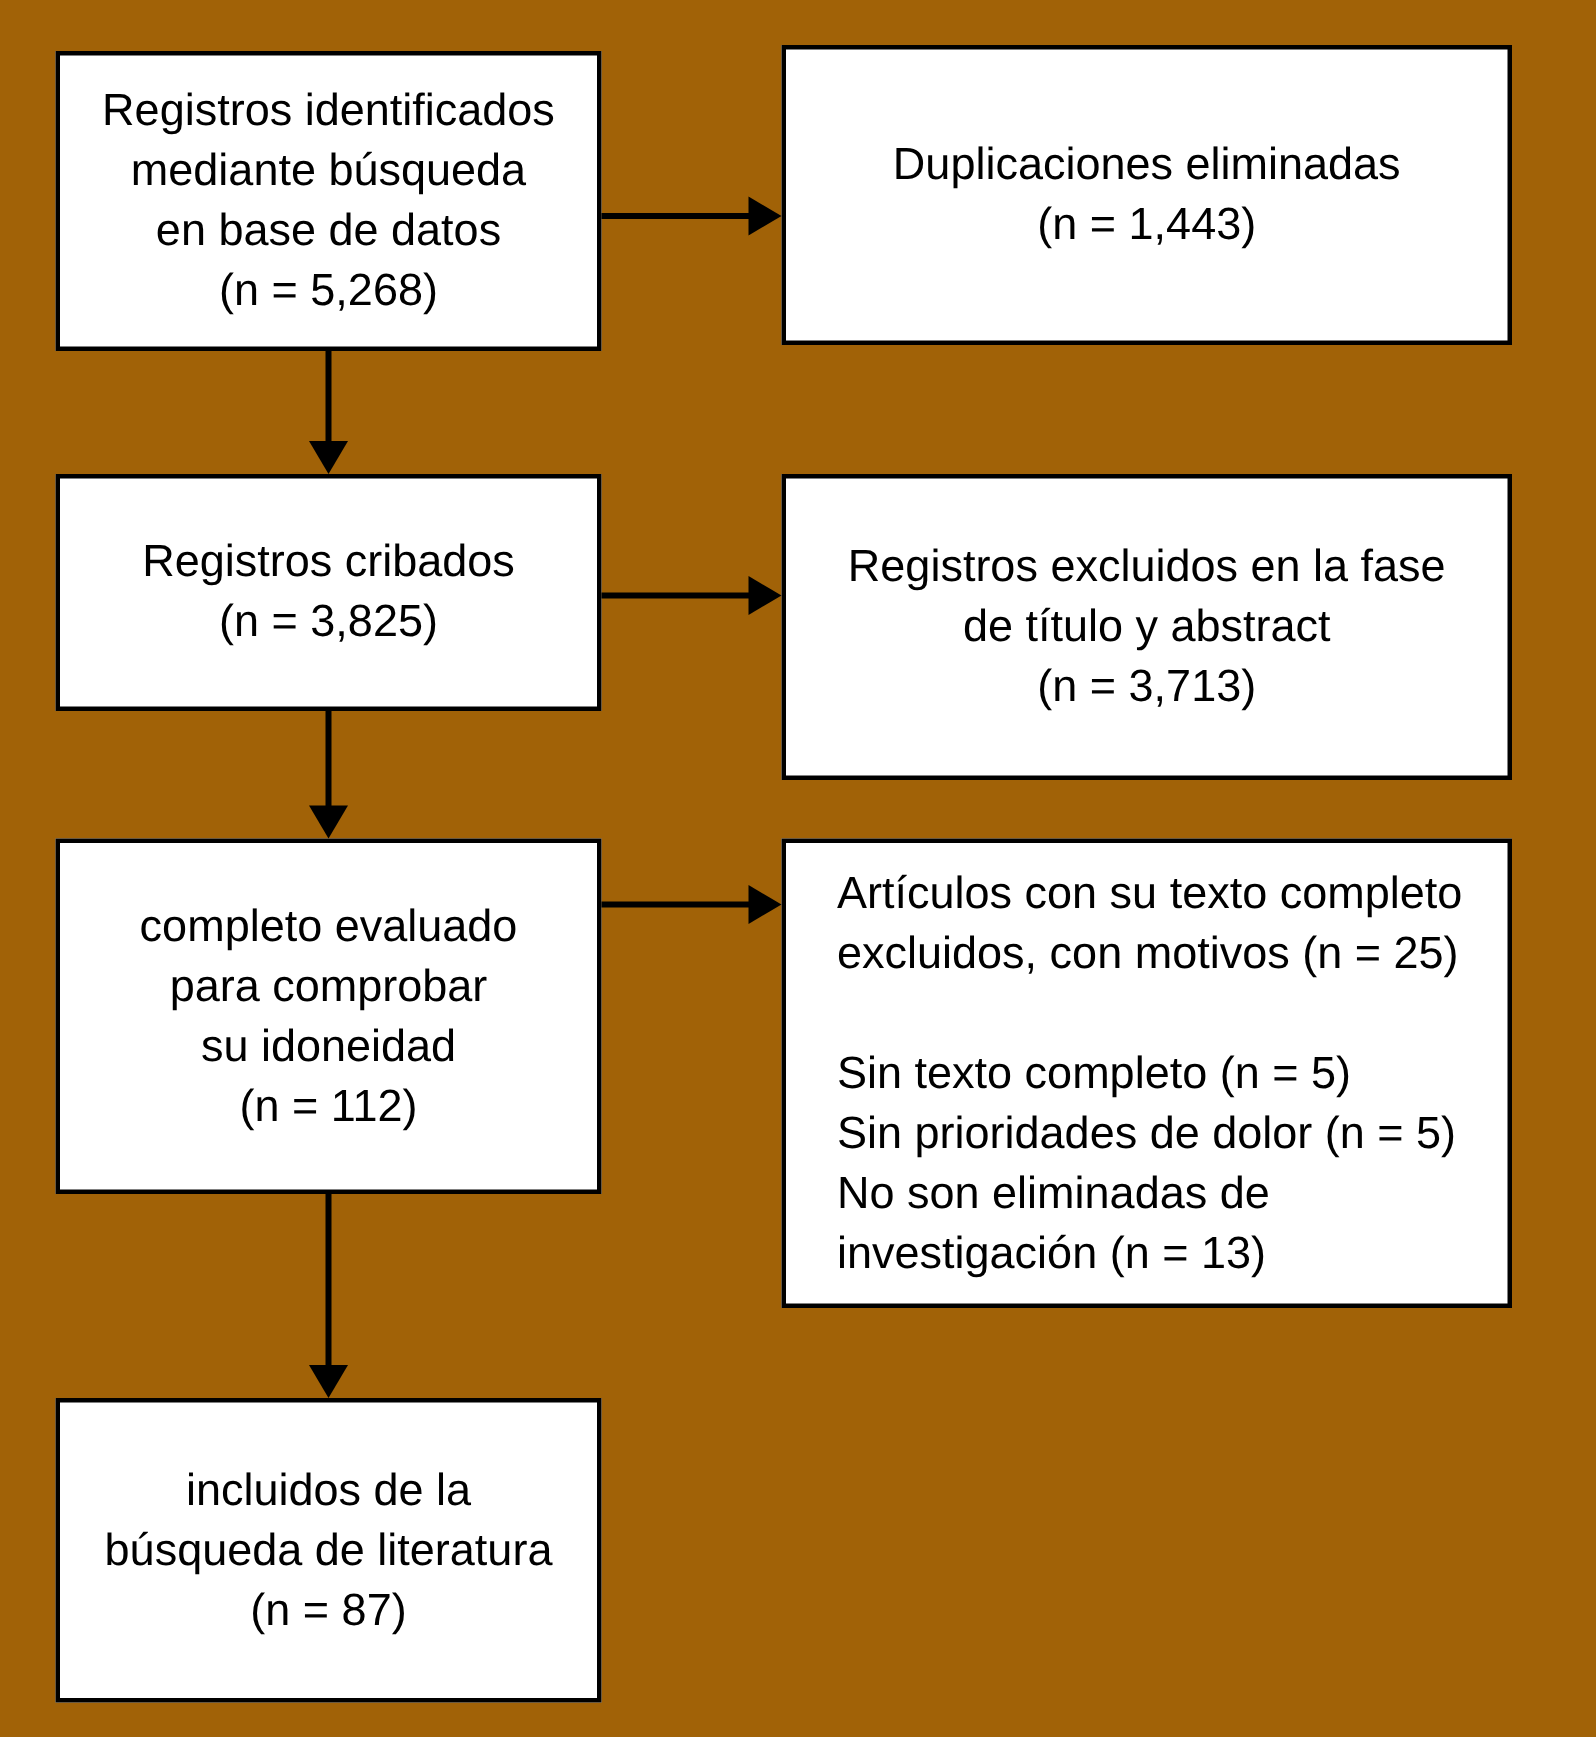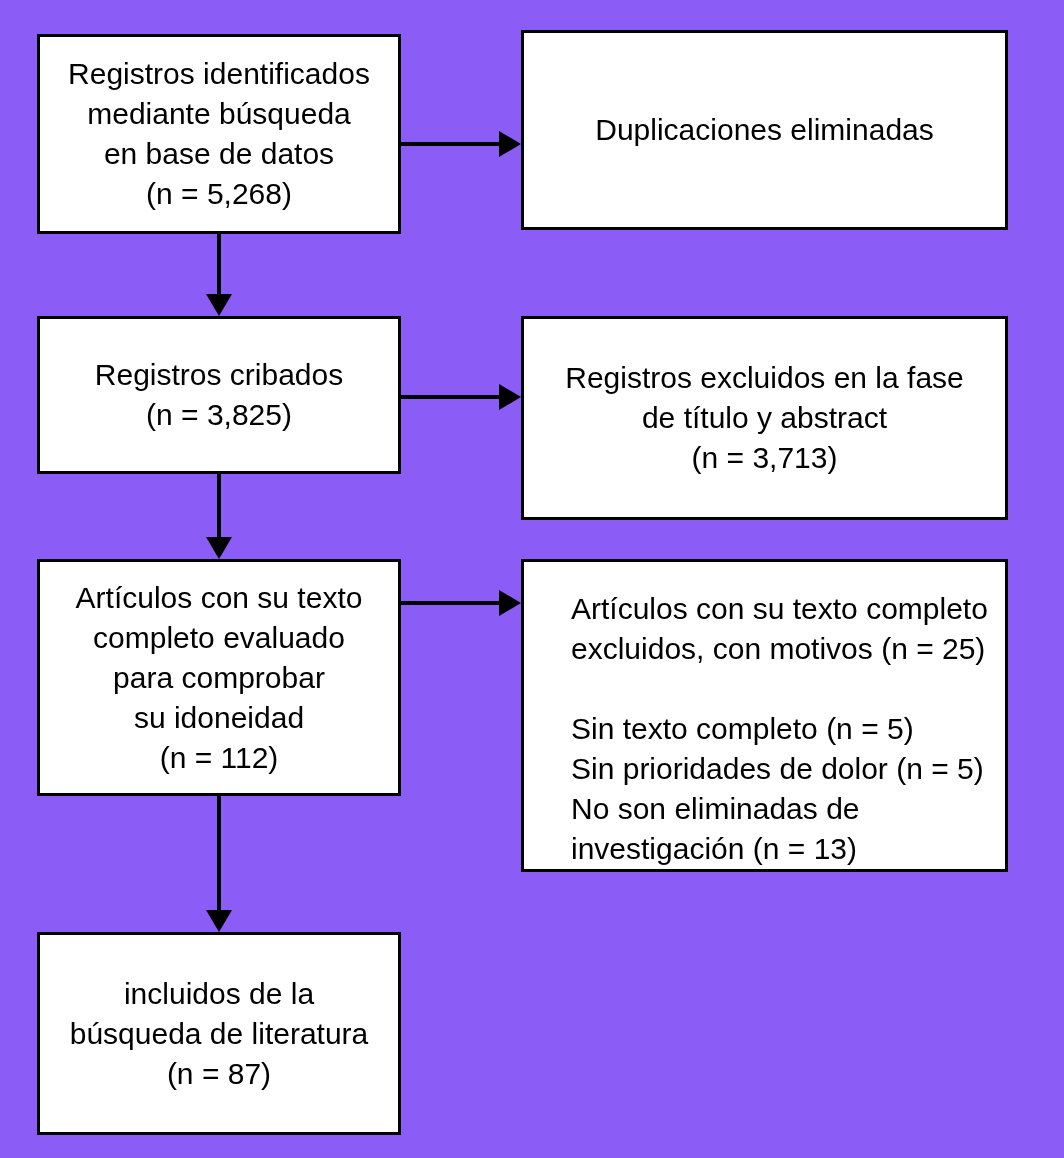--- a/index.html
+++ b/index.html
@@ -4,21 +4,21 @@
 <style>
   html, body {
     margin: 0;
     padding: 0;
     background: #ffffff;
   }
   #canvas {
     position: relative;
     width: 1064px;
     height: 1158px;
-    background: #8b5cf6;
+    background: #a16207;
     font-family: "Liberation Sans", sans-serif;
     overflow: hidden;
   }
   .node {
     position: absolute;
     box-sizing: border-box;
     border: 3px solid #000000;
     background: #ffffff;
     display: flex;
     flex-direction: column;
@@ -27,23 +27,22 @@
     font-size: 30px;
     line-height: 40px;
   }
   .node.centered {
     align-items: center;
     text-align: center;
   }
   .node.leftalign {
     align-items: flex-start;
     text-align: left;
-    padding-left: 47px;
+    padding-left: 34px;
     padding-right: 12px;
-    justify-content: flex-end;
   }
   .node .line {
     white-space: pre;
     display: block;
   }
   .node .line.blank {
     height: 40px;
   }
 
   
@@ -127,35 +126,35 @@
 
   <div class="node centered" id="box-identified">
     <span class="line">Registros identificados</span>
     <span class="line">mediante búsqueda</span>
     <span class="line">en base de datos</span>
     <span class="line">(n = 5,268)</span>
   </div>
 
   <div class="node centered" id="box-duplicates">
     <span class="line">Duplicaciones eliminadas</span>
+    <span class="line">(n = 1,443)</span>
   </div>
 
   <div class="node centered" id="box-screened">
     <span class="line">Registros cribados</span>
     <span class="line">(n = 3,825)</span>
   </div>
 
   <div class="node centered" id="box-excluded-ta">
     <span class="line">Registros excluidos en la fase</span>
     <span class="line">de título y abstract</span>
     <span class="line">(n = 3,713)</span>
   </div>
 
   <div class="node centered" id="box-fulltext">
-    <span class="line">Artículos con su texto</span>
     <span class="line">completo evaluado</span>
     <span class="line">para comprobar</span>
     <span class="line">su idoneidad</span>
     <span class="line">(n = 112)</span>
   </div>
 
   <div class="node leftalign" id="box-excluded-ft">
     <span class="line">Artículos con su texto completo</span>
     <span class="line">excluidos, con motivos (n = 25)</span>
     <span class="line blank"></span>

